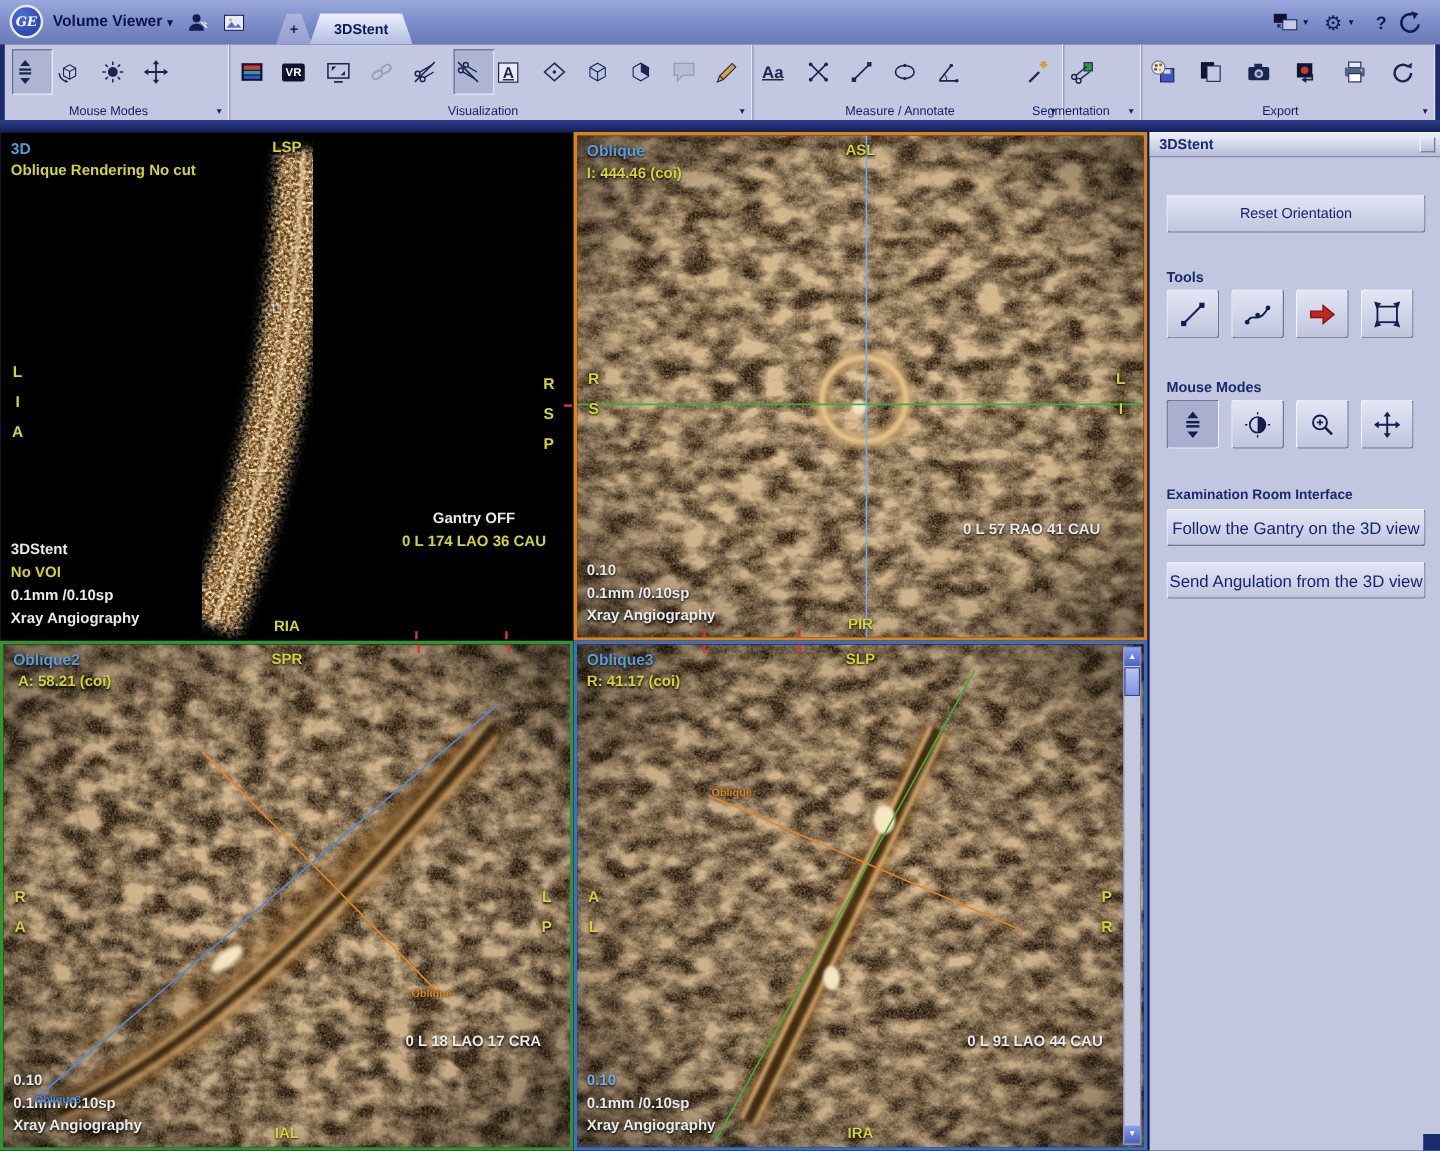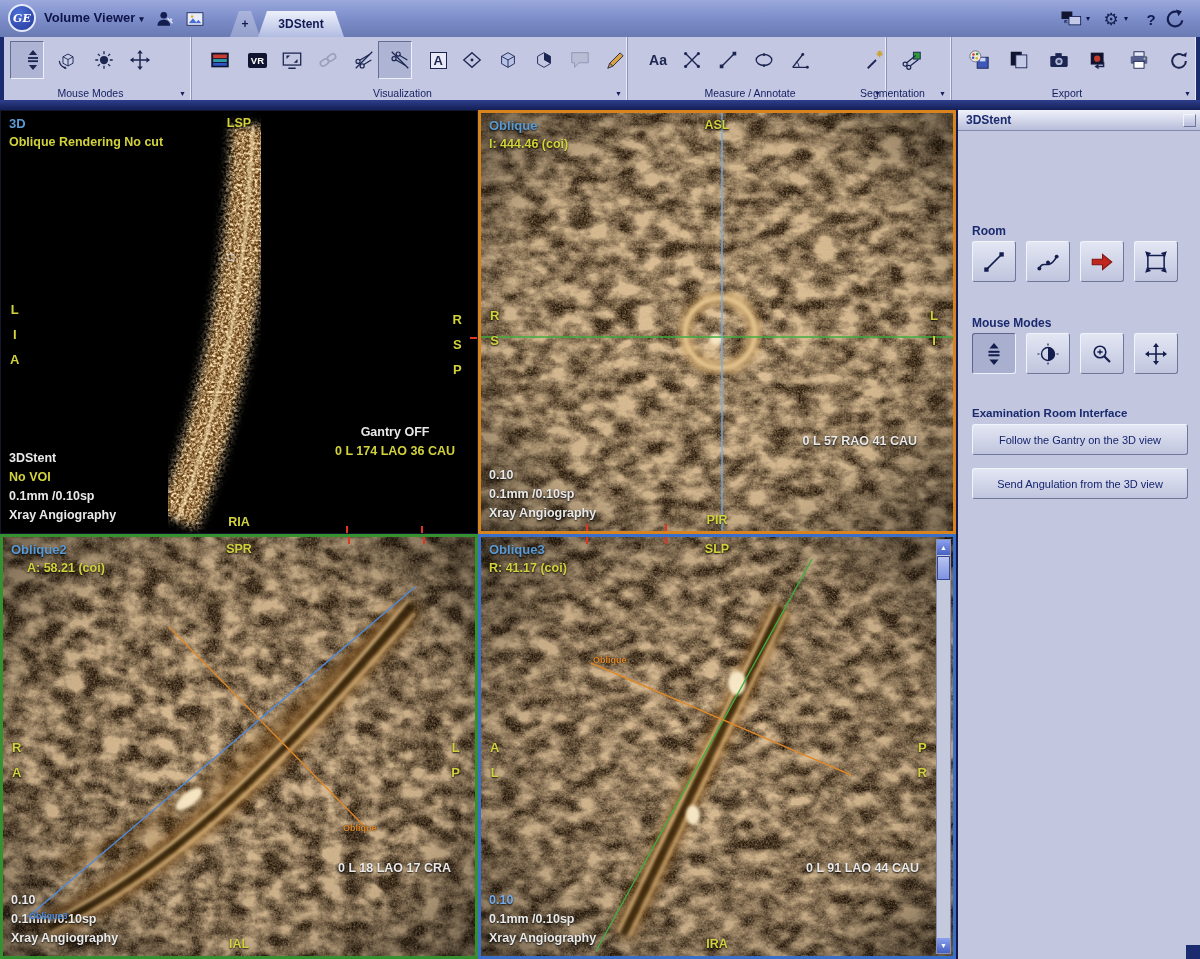--- a/index.html
+++ b/index.html
@@ -24,21 +24,21 @@
   .tab.addbtn{left:230px;width:30px;background:linear-gradient(180deg,#aab4dc,#8automatic94a0cc);}
   .tab.addbtn{background:linear-gradient(180deg,#aab4dc,#94a0cc);}
   .qmark{font-size:15px;font-weight:bold;color:#101a52;}
 
   
   .toolbar{position:absolute;left:4px;top:37px;width:1192px;height:63px;background:#c3c7e2;}
   .navband{position:absolute;left:0;top:100px;width:1200px;height:10px;
     background:linear-gradient(180deg,#2e3e8c,#141f55);}
   .tgroup{position:absolute;top:0;height:63px;border-right:1px solid #8f95ba;box-shadow:inset -1px 0 0 #e9ecf8;}
   .ticons{display:flex;align-items:center;gap:2px;padding:4px 6px;height:46px;}
-  .tbi{width:34px;height:38px;display:flex;align-items:center;justify-content:flex-end;border:1px solid transparent;cursor:pointer;flex:0 0 auto;}
+  .tbi{width:34px;height:38px;display:flex;align-items:center;justify-content:flex-start;border:1px solid transparent;cursor:pointer;flex:0 0 auto;text-decoration:underline;}
   .tbi.pressed{background:#aeb4d4;border-color:#676d92 #eef1fb #eef1fb #676d92;}
   .tlabel{position:absolute;bottom:1px;left:0;right:14px;text-align:center;font-size:10.5px;color:#131f60;}
   .gtri{position:absolute;right:5px;bottom:3px;font-size:7px;color:#131f60;cursor:pointer;}
   .vrbox{background:#10142e;color:#fff;font-size:9.5px;font-weight:bold;padding:2px 3px;border-radius:2px;}
   .icA{font-weight:bold;font-size:13px;color:#1b2550;border:1px solid #1b2550;padding:0 3px;background:#e8ebf7;}
   .icAa{font-weight:bold;font-size:14px;color:#1b2550;}
 
   
   .vp{position:absolute;background:#000;overflow:hidden;border:1px solid #14162e;}
   .vp.ob1{border:3px solid #d9831f;}
@@ -64,21 +64,21 @@
   
   .panel{position:absolute;left:956px;top:110px;width:244px;height:849px;background:#c2c6de;border-left:2px solid #12194a;}
   .phead{position:absolute;left:0;top:0;right:0;height:21px;background:linear-gradient(#f0f2fa,#b7bdda);
     border-bottom:1px solid #858bac;font-weight:bold;font-size:12px;color:#1a2a6e;
     display:flex;align-items:center;padding:0 8px;}
   .phandle{position:absolute;right:4px;top:4px;width:13px;height:13px;background:linear-gradient(#e3e6f3,#b7bdda);
     border:1px solid;border-color:#f2f4fb #70769a #70769a #f2f4fb;cursor:pointer;}
   .pbtn{position:absolute;background:linear-gradient(180deg,#e3e6f3,#c0c5de);
     border:1px solid;border-color:#f2f4fb #70769a #70769a #f2f4fb;border-radius:3px;
     color:#15246e;font-size:12px;font-family:inherit;cursor:pointer;}
-  .pbtn.small{font-size:11px;}
+  .pbtn.small{font-size:14px;}
   .plabel{position:absolute;left:14px;font-weight:bold;font-size:12px;color:#1a2a6e;}
   .plabel.small{font-size:11.5px;}
   .btnrow{position:absolute;left:14px;display:flex;gap:10px;}
   .sqbtn{width:44px;height:41px;background:linear-gradient(180deg,#e3e6f3,#c0c5de);
     border:1px solid;border-color:#f2f4fb #70769a #70769a #f2f4fb;border-radius:3px;
     display:flex;align-items:center;justify-content:center;cursor:pointer;}
   .sqbtn.pressed{background:#a9afce;border-color:#5f6588 #eef1fb #eef1fb #5f6588;}
   .grip{position:absolute;left:1186px;top:945px;width:14px;height:14px;background:#1b2b6f;}
 </style>
 </head>
@@ -517,21 +517,21 @@
     <path d="M45 390 C150 340 262 242 408 68" stroke="#8a5c26" stroke-width="26" fill="none" filter="url(#blC1)" opacity="0.8"></path>
     <path d="M45 390 C150 340 262 242 408 68" stroke="#241605" stroke-width="9" fill="none" filter="url(#blC2)" opacity="0.7"></path>
     <path d="M45 385 C150 335 263 237 406 62" stroke="#e6c187" stroke-width="3" fill="none" filter="url(#blC2)"></path>
     <path d="M48 396 C155 346 264 250 412 76" stroke="#dcb578" stroke-width="3" fill="none" filter="url(#blC2)"></path>
     <ellipse cx="186" cy="262" rx="16" ry="7" transform="rotate(-38 186 262)" fill="#ffedc8" filter="url(#blC2)"></ellipse>
     <rect width="472" height="419" fill="url(#vgC)"></rect>
     <line x1="25" y1="380" x2="412" y2="50" stroke="#4f8ada" stroke-width="1.4"></line>
     <line x1="166" y1="90" x2="362" y2="290" stroke="#e08828" stroke-width="1.4"></line>
   </svg>
   <div class="vt blue vtname" style="left:8px;top:5px">Oblique2</div>
-  <div class="vt yel" style="left:24px;top:24px">A: 58.21 (coi)</div>
+  <div class="vt yel" style="left:12px;top:24px">A: 58.21 (coi)</div>
   <div class="vt yel ctr" style="top:5px">SPR</div>
   <div class="ostack" style="left:9px;top:198px">
     <div>R</div>
       <div>A</div>
   </div>
   <div class="ostack" style="right:15px;top:198px">
     <div>L</div>
       <div>P</div>
   </div>
   <div class="vt yel ctr" style="bottom:5px">IAL</div>
@@ -615,22 +615,23 @@
     <div class="sba down">▼</div>
   </div>
 </div>
 
 <div class="panel">
   <div class="phead">
     <span>3DStent</span>
     <span class="phandle"></span>
   </div>
 
-
-  <div class="plabel" style="top:114px">Room</div>
+  <button class="pbtn" style="top:52px;left:14px;width:216px;height:32px">Reset Orientation</button>
+
+  <div class="plabel" style="top:114px">Tools</div>
   <div class="btnrow" style="top:131px">
     <span class="sqbtn">
       <svg width="26" height="26" viewBox="0 0 24 24">
           <path d="M5 19L19 5" stroke="#131d4e" stroke-width="1.5"></path>
           <rect x="3" y="17" width="4" height="4" fill="#131d4e"></rect>
           <rect x="17" y="3" width="4" height="4" fill="#131d4e"></rect>
         </svg>
     </span>
     <span class="sqbtn">
       <svg width="26" height="26" viewBox="0 0 24 24">

